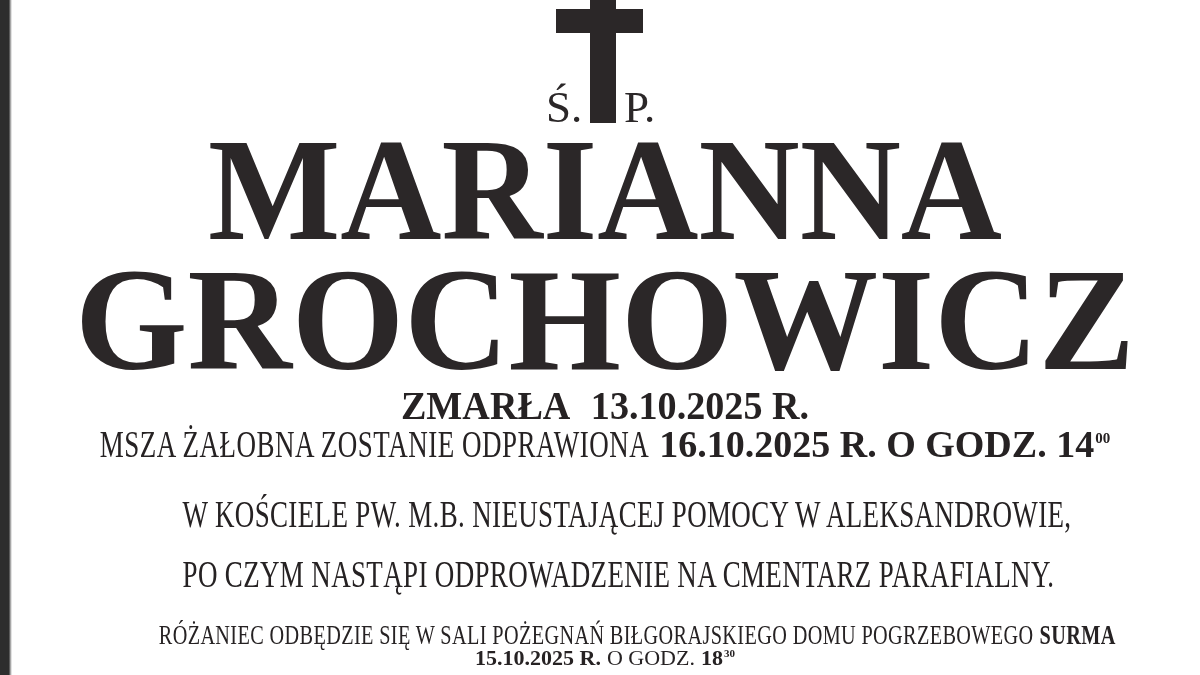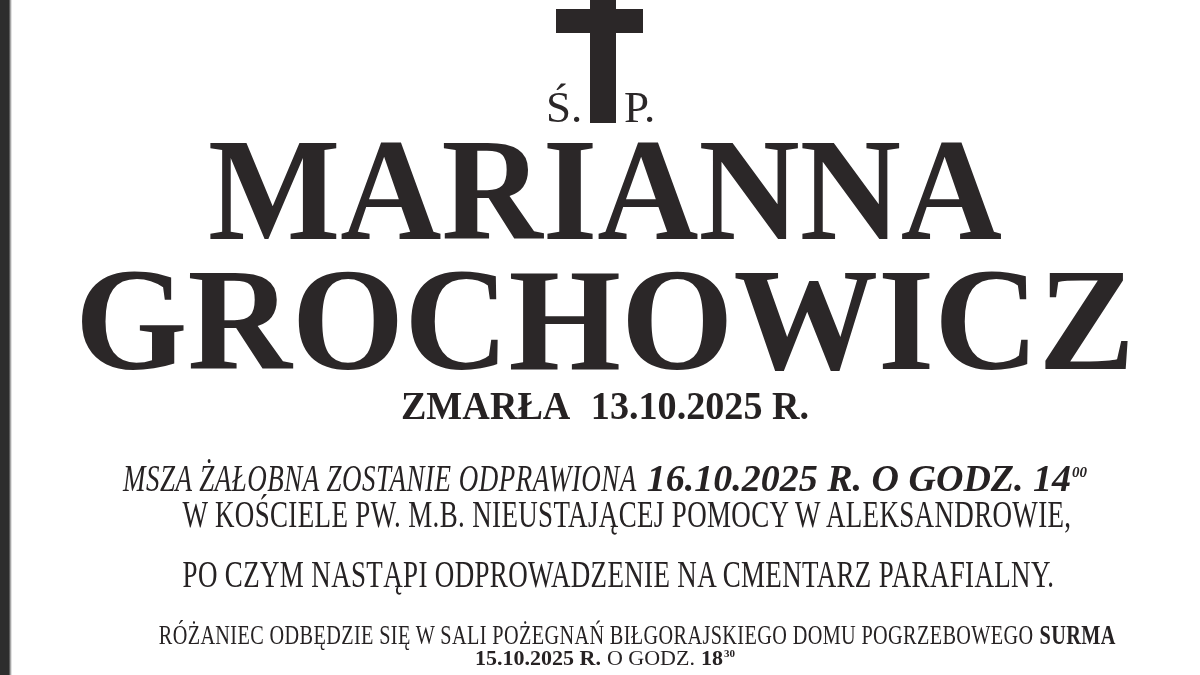--- a/index.html
+++ b/index.html
@@ -69,24 +69,23 @@
     top: 383px;
     font-size: 41px;
     line-height: 45px;
     font-weight: bold;
     transform: scaleX(0.93);
     transform-origin: 50% 50%;
   }
   .death-line .death-date { margin-left: 22px; }
 
   .mass-line {
-    top: 458px;
+    top: 424px;
     font-size: 38px;
     line-height: 40px;
-    font-style: italic;
   }
   
   .cond-run {
     display: inline-block;
     font-size: 27px;
     line-height: 27px;
     transform: scaleY(1.38);
     transform-origin: center bottom;
     position: relative;
     top: 2px;

